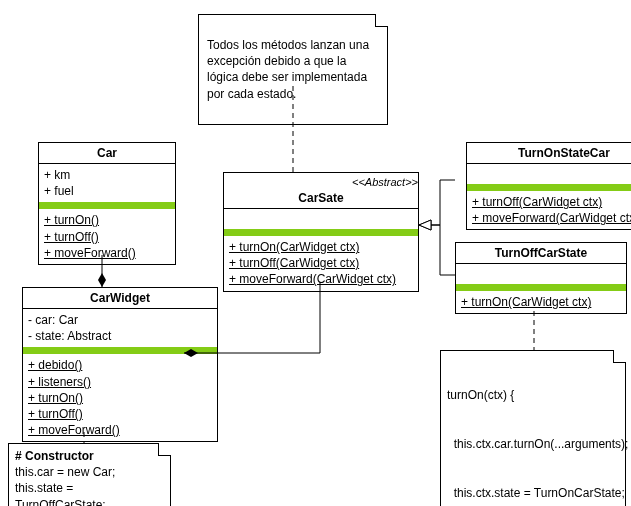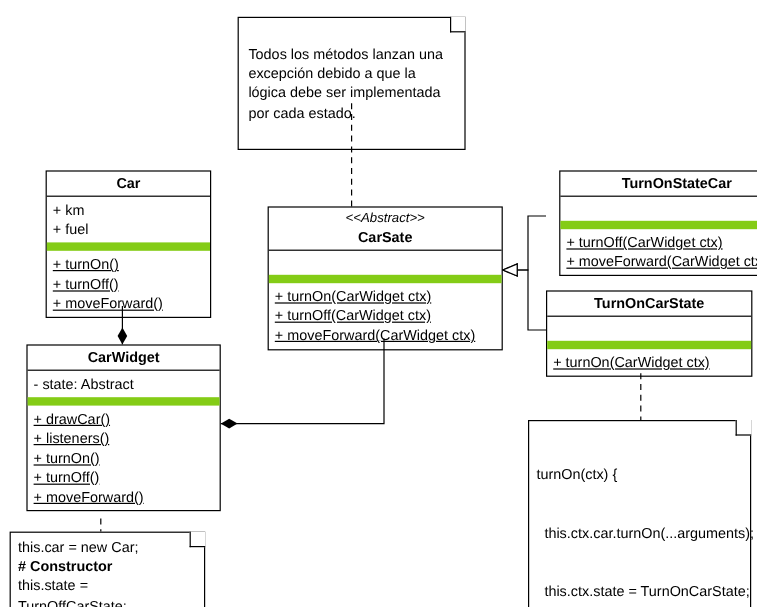--- a/index.html
+++ b/index.html
@@ -19,21 +19,21 @@
     background: #fff;
     box-sizing: border-box;
   }
   .uml-title {
     text-align: center;
     font-weight: bold;
     padding: 3px 4px;
     border-bottom: 1px solid #000;
   }
   .uml-stereotype {
-    text-align: center;
+    text-align: right;
     font-style: italic;
     padding-top: 3px;
     font-size: 11px;
   }
   .uml-section {
     border-bottom: 7px solid #84cc16;
     padding: 3px 5px;
     min-height: 10px;
   }
   .uml-section:last-child { border-bottom: none; text-decoration: underline; }
@@ -94,54 +94,55 @@
   <div class="uml-stereotype">&lt;&lt;Abstract&gt;&gt;</div>
   <div class="uml-title" style="border-top:none;">CarSate</div>
   <div class="uml-section" style="min-height:14px;"></div>
   <div class="uml-section">
     <div class="uml-row">+ turnOn(CarWidget ctx)</div>
     <div class="uml-row">+ turnOff(CarWidget ctx)</div>
     <div class="uml-row">+ moveForward(CarWidget ctx)</div>
   </div>
 </div>
 
-<div class="uml-class" style="left:22px; top:287px; width:162px;">
+<div class="uml-class" style="left:22px; top:287px; width:196px;">
   <div class="uml-title">CarWidget</div>
   <div class="uml-section">
+    <div class="uml-row">- car: Car</div>
     <div class="uml-row">- state: Abstract</div>
   </div>
   <div class="uml-section">
-    <div class="uml-row">+ drawCar()</div>
+    <div class="uml-row">+ debido()</div>
     <div class="uml-row">+ listeners()</div>
     <div class="uml-row">+ turnOn()</div>
     <div class="uml-row">+ turnOff()</div>
     <div class="uml-row">+ moveForward()</div>
   </div>
 </div>
 
 <div class="uml-class" style="left:466px; top:142px; width:196px;">
   <div class="uml-title">TurnOnStateCar</div>
   <div class="uml-section" style="min-height:14px;"></div>
   <div class="uml-section">
     <div class="uml-row">+ turnOff(CarWidget ctx)</div>
     <div class="uml-row">+ moveForward(CarWidget ctx)</div>
   </div>
 </div>
 
 <div class="uml-class" style="left:455px; top:242px; width:172px;">
-  <div class="uml-title">TurnOnCarState</div>
+  <div class="uml-title">TurnOffCarState</div>
   <div class="uml-section" style="min-height:14px;"></div>
   <div class="uml-section">
     <div class="uml-row">+ turnOn(CarWidget ctx)</div>
   </div>
 </div>
 
 <div class="note" style="left:8px; top:443px; width:163px; padding:4px 6px;">
+  <div style="font-weight:bold;"># Constructor</div>
   <div>this.car = new Car;</div>
-  <div style="font-weight:bold;"># Constructor</div>
   <div>this.state = TurnOffCarState;</div>
 </div>
 
 <div class="note" style="left:440px; top:350px; width:186px; padding:4px 6px; white-space:pre;">
   <div>turnOn(ctx) {</div>
   <div>  this.ctx.car.turnOn(...arguments);</div>
   <div>  this.ctx.state = TurnOnCarState;</div>
   
 </div>
 

